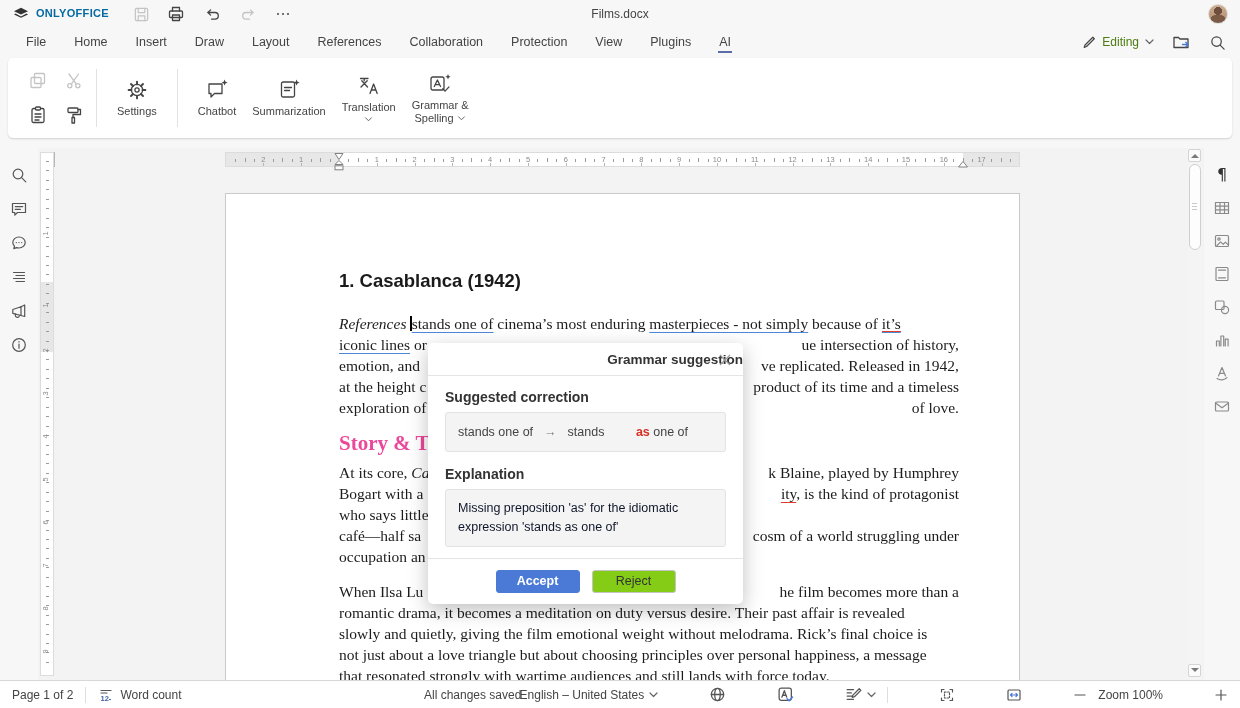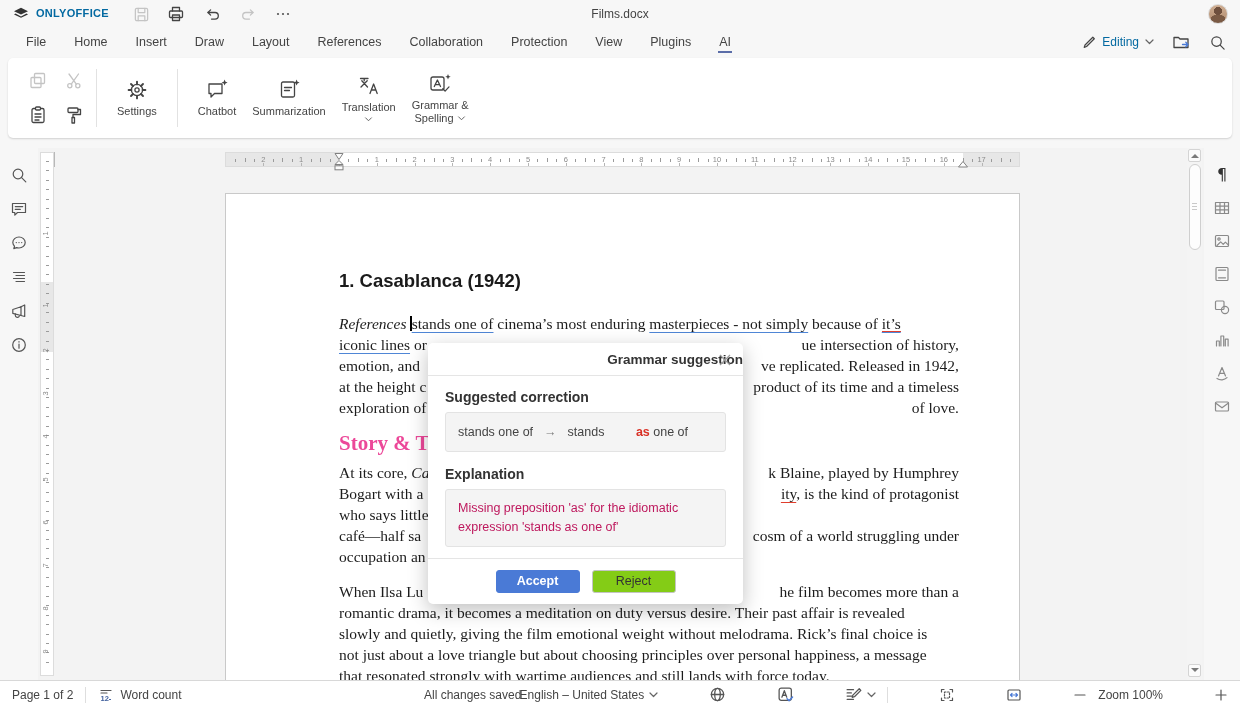--- a/index.html
+++ b/index.html
@@ -21,21 +21,21 @@
     background:radial-gradient(circle at 50% 32%, #6e4f3d 0 26%, rgba(0,0,0,0) 27%),
                radial-gradient(circle at 50% 98%, #7a5a44 0 42%, rgba(0,0,0,0) 43%),
                linear-gradient(#cfae92,#b08b6e); border:1px solid #ddd; cursor:pointer; }
 
   
   #menubar { position:absolute; left:0; top:28px; width:1240px; height:28px; display:flex; align-items:center; }
   #menu-tabs { display:flex; margin-left:12px; }
   .mtab { padding:0 14px; line-height:28px; font-size:12.5px; color:#444; cursor:pointer; position:relative; }
   .mtab.active::after { content:''; position:absolute; left:13px; right:13px; bottom:3px; height:2px; background:var(--tab_underline); }
   #menu-right { position:absolute; right:14px; top:0; height:28px; display:flex; align-items:center; gap:18px; }
-  .mr-group { display:flex; align-items:center; gap:6px; cursor:pointer; font-size:12px; color:#0369a1; }
+  .mr-group { display:flex; align-items:center; gap:6px; cursor:pointer; font-size:12px; color:#4d7c0f; }
 
   
   #ribbon { position:absolute; left:8px; top:58px; width:1224px; height:80px; background:#fff;
     border-radius:5px; box-shadow:0 1px 2px rgba(0,0,0,.16); display:flex; align-items:center; }
   #clip-grid { display:grid; grid-template-columns:20px 20px; grid-template-rows:20px 20px; gap:14px 16px; margin-left:20px; }
   .rib-div { width:1px; height:58px; background:#e2e2e2; margin:0 12px; }
   .rib-btn { display:flex; flex-direction:column; align-items:center; gap:3px; padding:4px 8px; cursor:pointer; min-width:54px; }
   .rib-btn .lbl { font-size:11px; color:#444; line-height:13px; text-align:center; }
   .sbtn { cursor:pointer; }
   .chev { stroke:#666; fill:none; stroke-width:1.2; stroke-linecap:round; stroke-linejoin:round; }
@@ -93,21 +93,21 @@
     box-shadow:0 6px 20px rgba(0,0,0,.25); z-index:40; font-family:"Liberation Sans",sans-serif; }
   #dlg-head { height:33px; border-bottom:1px solid #e5e5e5; position:relative; cursor:move; }
   #dlg-title { text-align:right; line-height:33px; font-size:13.5px; font-weight:bold; color:#333; }
   #dlg-close { position:absolute; right:10px; top:9px; width:16px; height:16px; cursor:pointer; }
   #dlg-body { padding:13px 17px 0; }
   .dlg-label { font-size:14px; font-weight:bold; color:#333; height:15px; }
   .dlg-box { background:#f4f4f4; border:1px solid #e3e3e3; border-radius:3px; margin-top:8px; font-size:12.5px; color:#444; }
   #dlg-corr { height:40px; display:flex; align-items:center; padding:0 12px; margin-bottom:14px; }
   #dlg-corr .arrow { color:#777; margin:0 11px; }
   #dlg-corr .hl { color:var(--correction_red); font-weight:bold;margin-left:28px; }
-  #dlg-expl { height:58px; padding:9px 12px; line-height:19px; color:#be185d; }
+  #dlg-expl { height:58px; padding:9px 12px; line-height:19px; color:#0f172a; }
   #dlg-foot { position:absolute; left:0; bottom:0; width:100%; height:46px; border-top:1px solid #e5e5e5;
     display:flex; align-items:center; justify-content:center; gap:12px; }
   .btn { height:23px; width:84px; border-radius:3px; font-size:12.5px; line-height:21px; text-align:center; cursor:pointer; }
   .btn.primary { background:var(--accent); border:1px solid var(--accent); color:#fff; font-weight:bold; }
   .btn.ghost { background:#84cc16; border:1px solid #c4c4c4; color:#333; }
 
   
   #statusbar { position:absolute; left:0; top:680px; width:1240px; height:28px; background:#fff; border-top:1px solid #d8d8d8;
     display:flex; align-items:center; font-size:12px; color:#444; }
   .sdiv { width:1px; height:16px; background:#dedede; }

